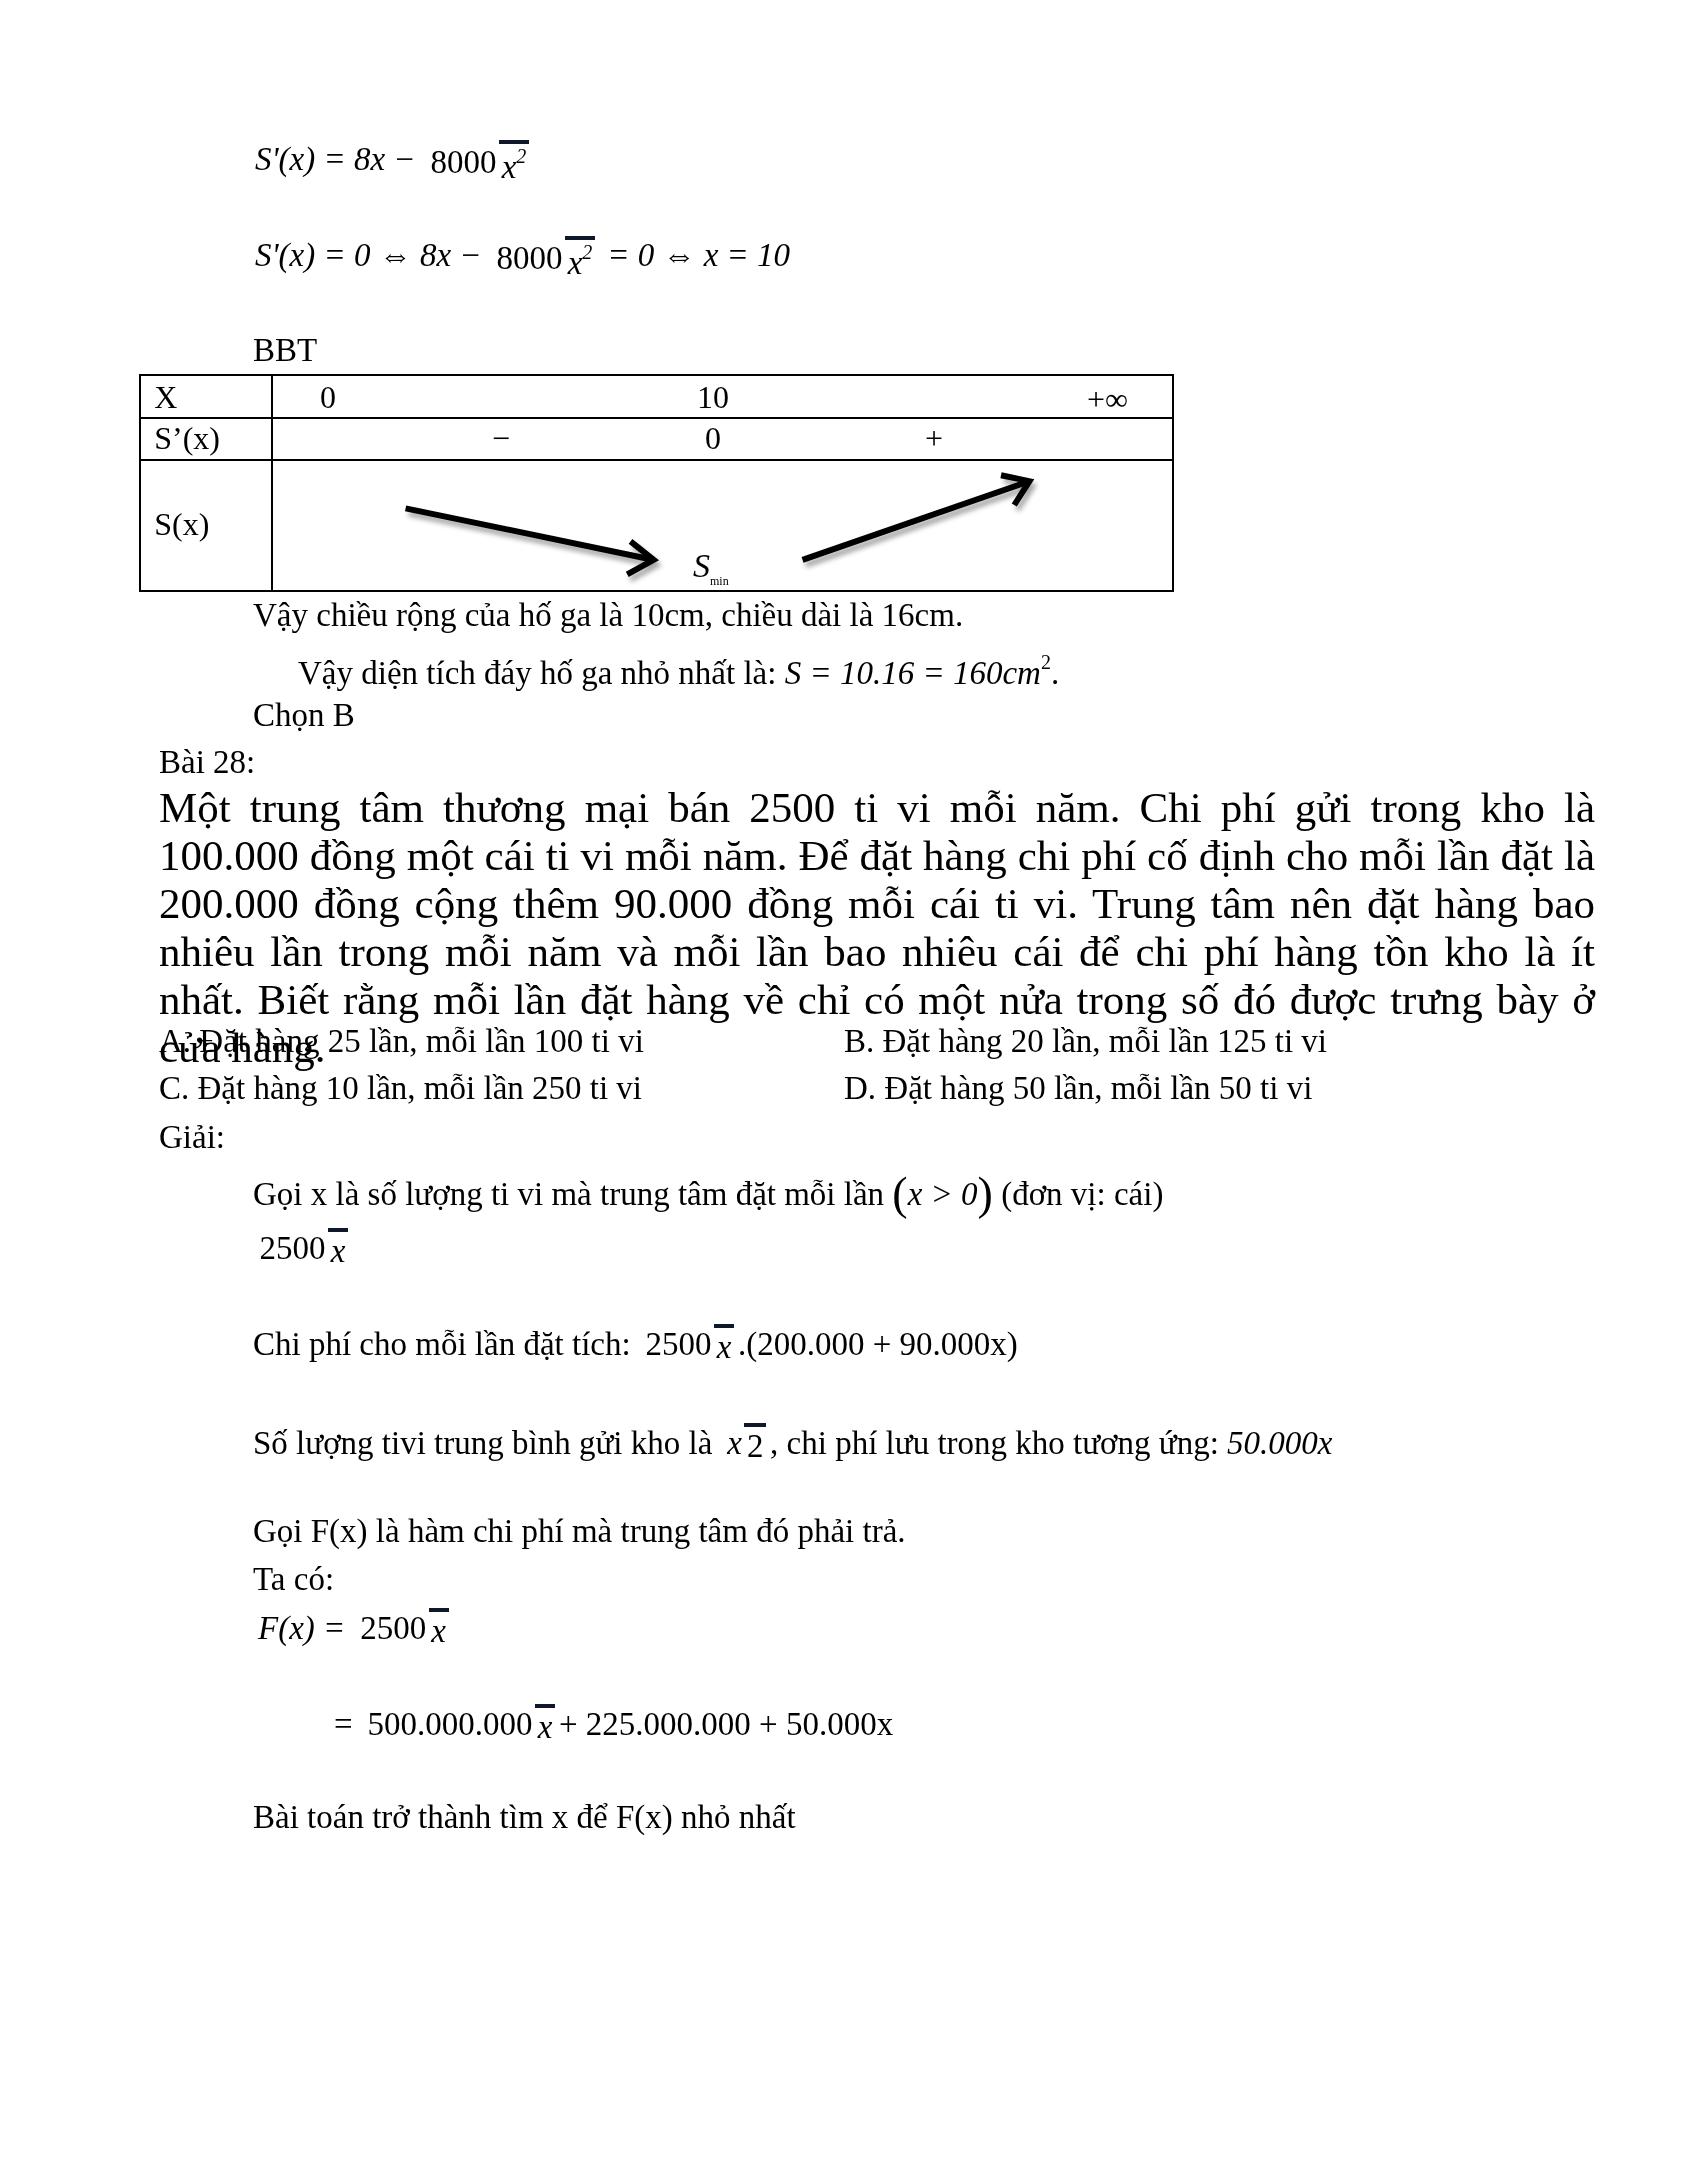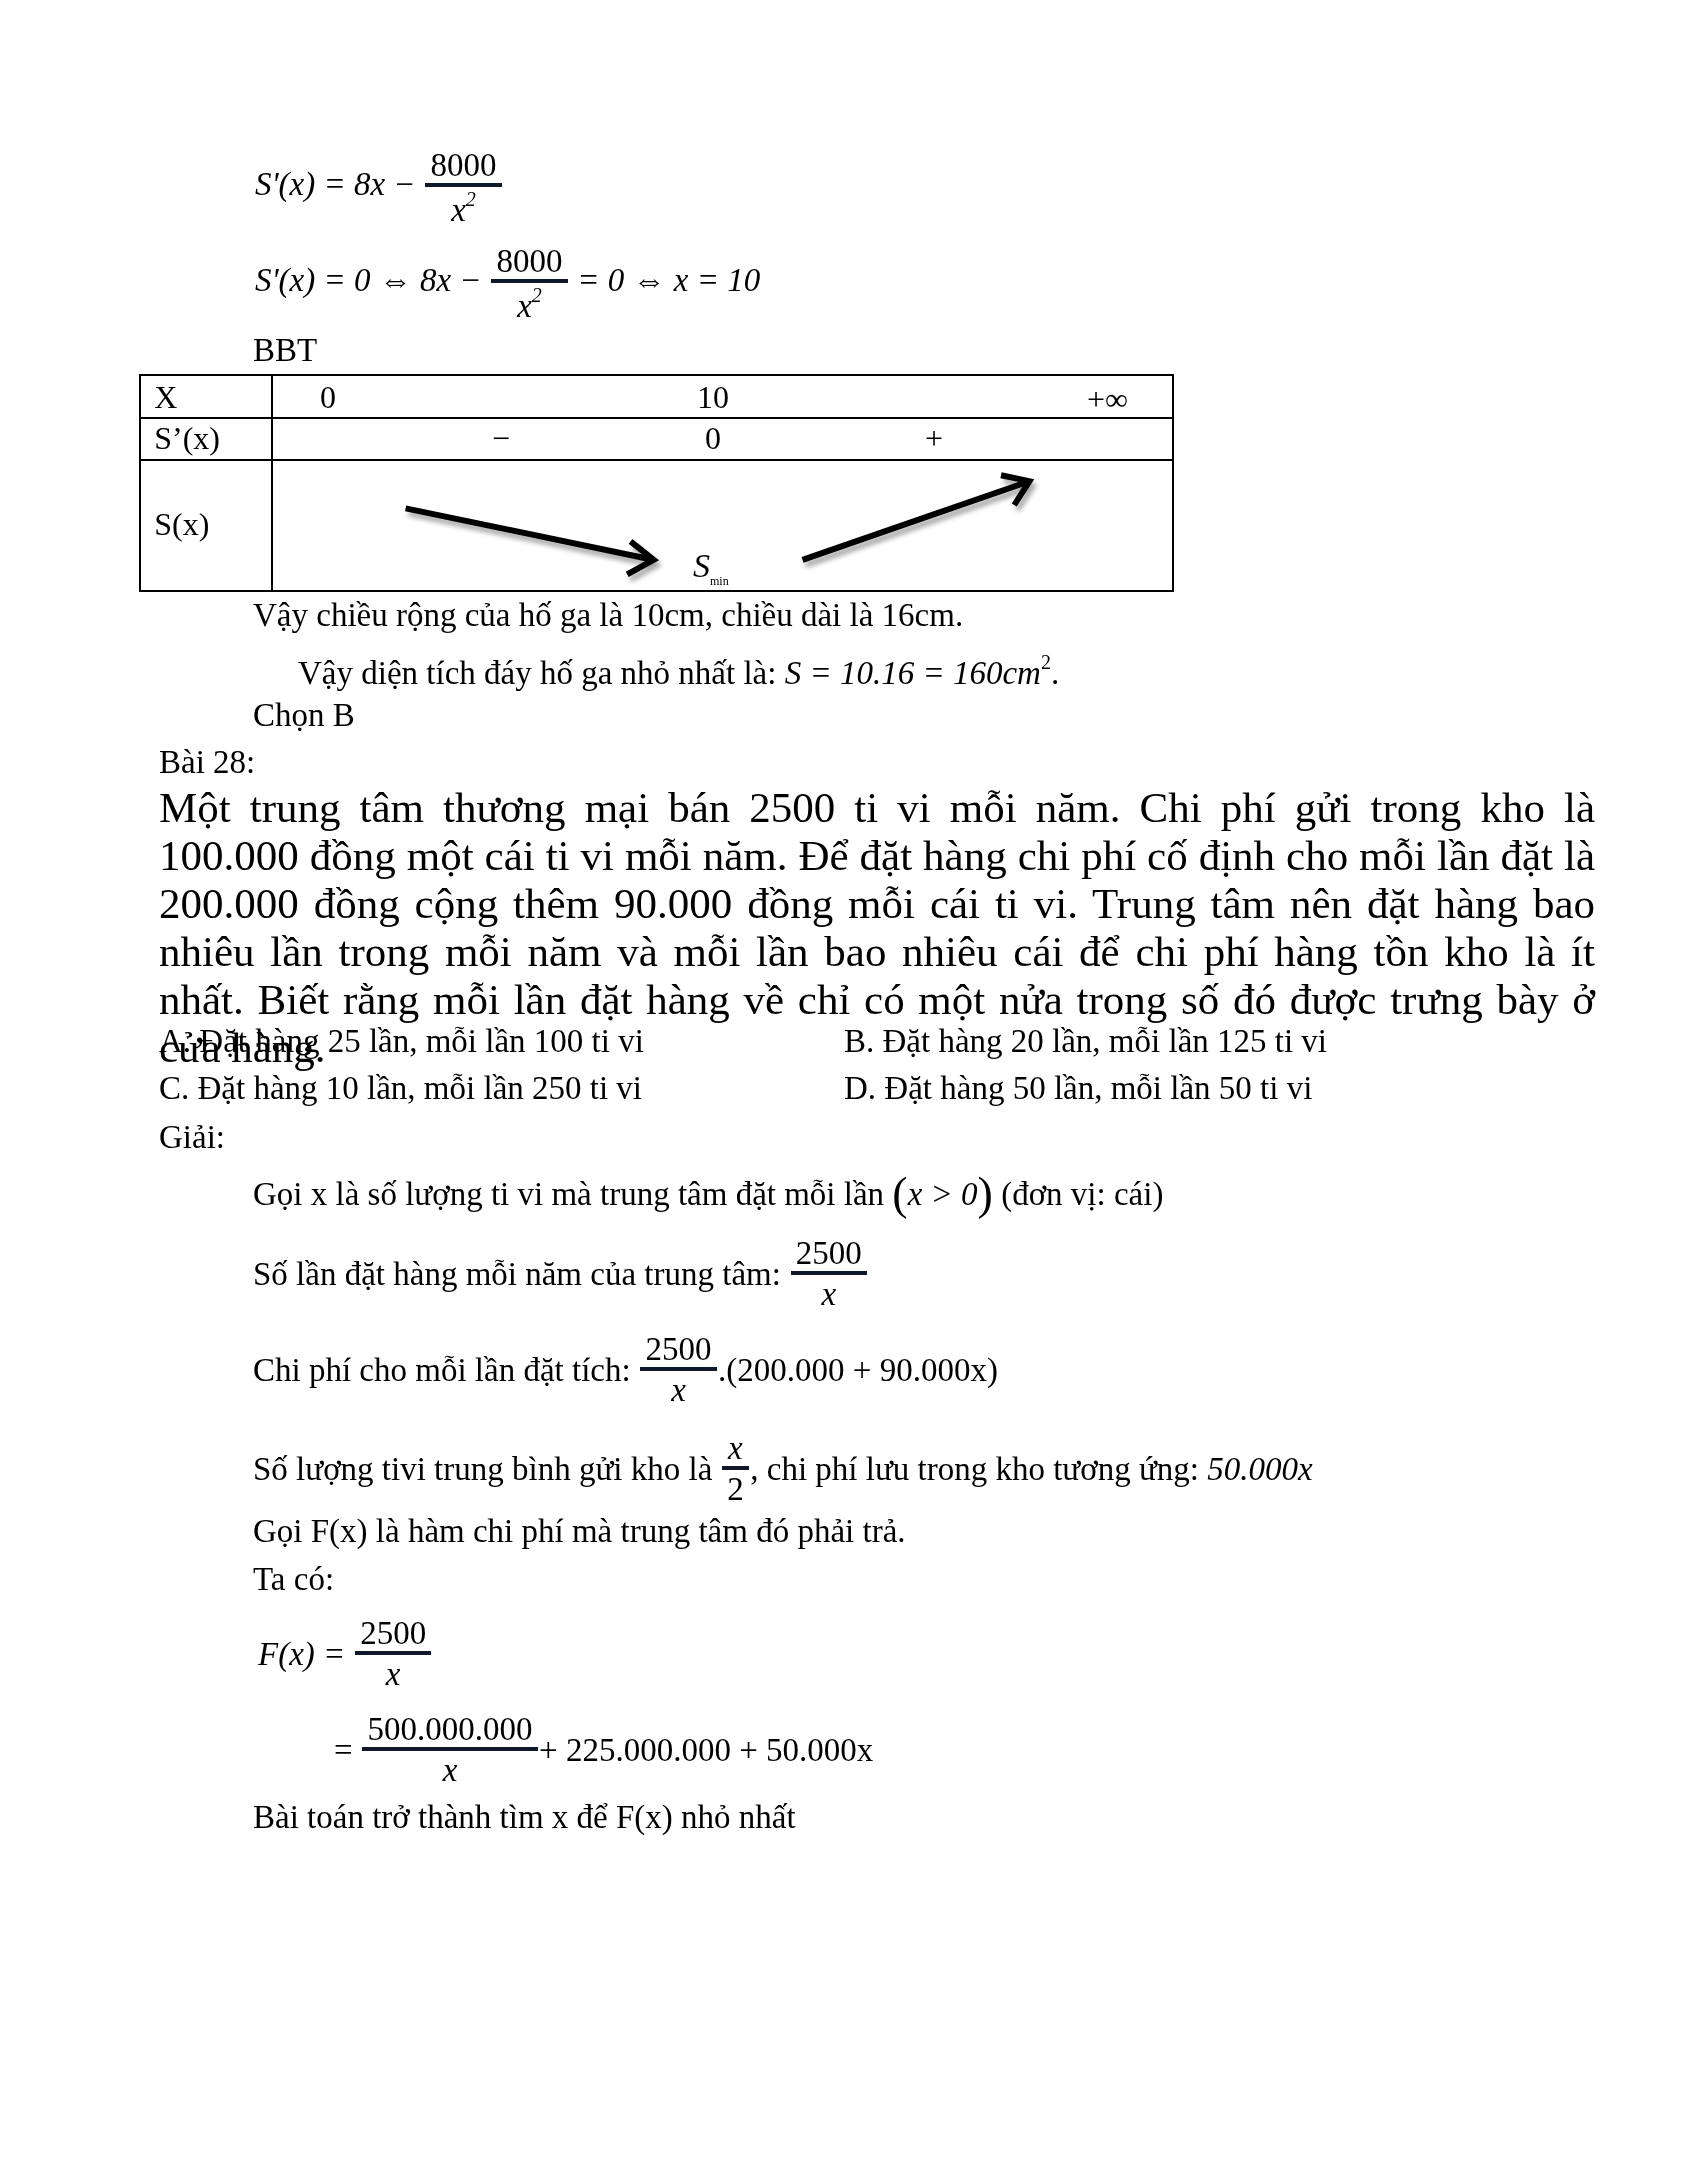--- a/index.html
+++ b/index.html
@@ -3,21 +3,21 @@
 <meta charset="utf-8">
 <style>
   html, body { margin: 0; padding: 0; background: #ffffff; }
   body {
     width: 1687px; height: 2183px; position: relative; overflow: hidden;
     font-family: "Liberation Serif", "DejaVu Serif", serif;
     color: #000; font-size: 33px;
   }
   .abs { position: absolute; white-space: nowrap; line-height: 1; }
   .it { font-style: italic; }
-  .frac { display: inline-flex; flex-direction: column; align-items: center; vertical-align: middle; margin: 12px 4px; }
+  .frac { display: inline-flex; flex-direction: row; align-items: center; vertical-align: middle; margin: 4px 4px; }
   .frac .num { padding: 0 2.6px; line-height: 1.05; }
   .frac .den { border-top: 4px solid #0f172a; padding: 1.3px 2.6px 0; line-height: 1.1; width: 100%; text-align: center; }
   sup { font-size: 20px; vertical-align: 14.6px; }
   .math { font-family: "Liberation Serif", serif; }
   .big-paren { font-size: 46px; vertical-align: -4px; }
 
   
   .bbt { position: absolute; left: 139px; top: 374px; width: 1035px; height: 218px; border: 2px solid #000; box-sizing: border-box; }
   .bbt .hline { position: absolute; left: 0; right: 0; height: 0; border-top: 2px solid #000; }
   .bbt .vline { position: absolute; top: 0; bottom: 0; width: 0; border-left: 2px solid #000; }
@@ -114,21 +114,20 @@
 
 <div class="abs" style="left:159px; top:1121px;">Giải:</div>
 
 <div class="abs" style="left:253px; top:1171px;">
   <span>Gọi x là số lượng ti vi mà trung tâm đặt mỗi lần</span>
   <span class="big-paren">(</span><span class="it">x &gt; 0</span><span class="big-paren">)</span>
   <span>(đơn vị: cái)</span>
 </div>
 
 <div class="abs" style="left:253px; top:1224px;">
-  <span style="vertical-align:middle;">Số lần đặt hàng mỗi năm của trung tâm:</span>
   <span class="frac">
     <span class="num">2500</span>
     <span class="den it">x</span>
   </span>
 </div>
 
 <div class="abs" style="left:253px; top:1320px;">
   <span style="vertical-align:middle;">Chi phí cho mỗi lần đặt tích:</span>
   <span class="frac">
     <span class="num">2500</span>

